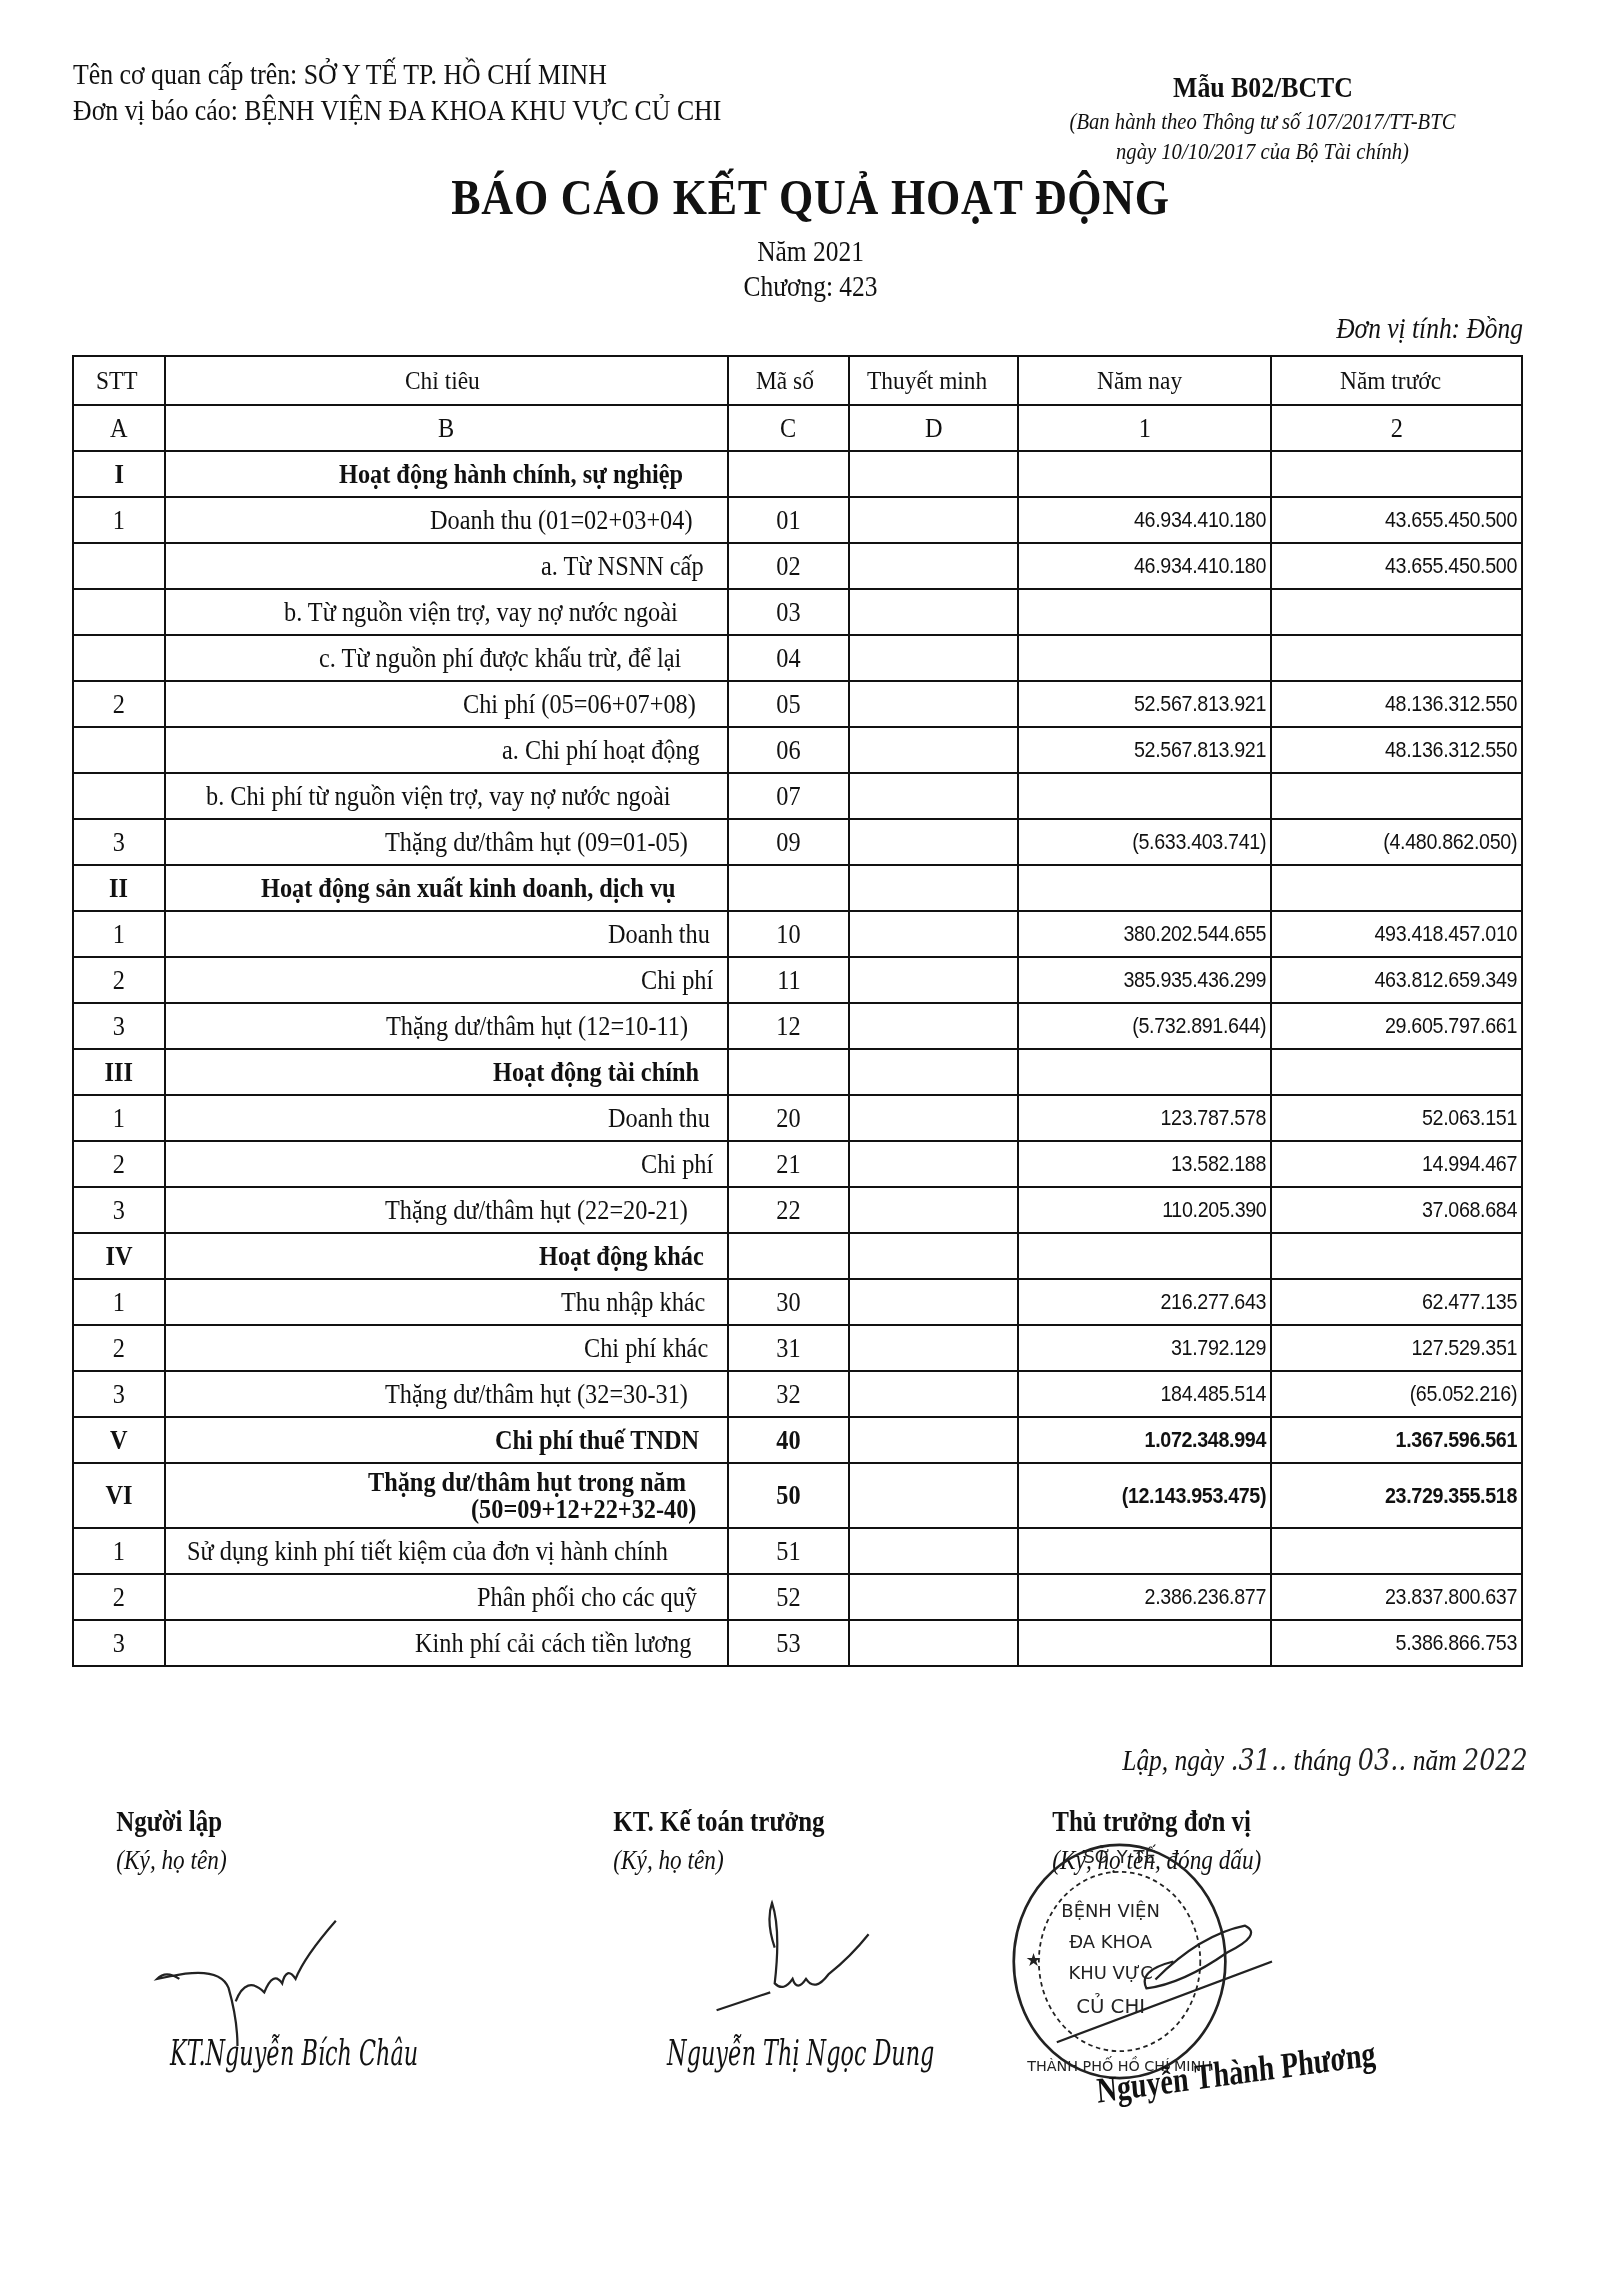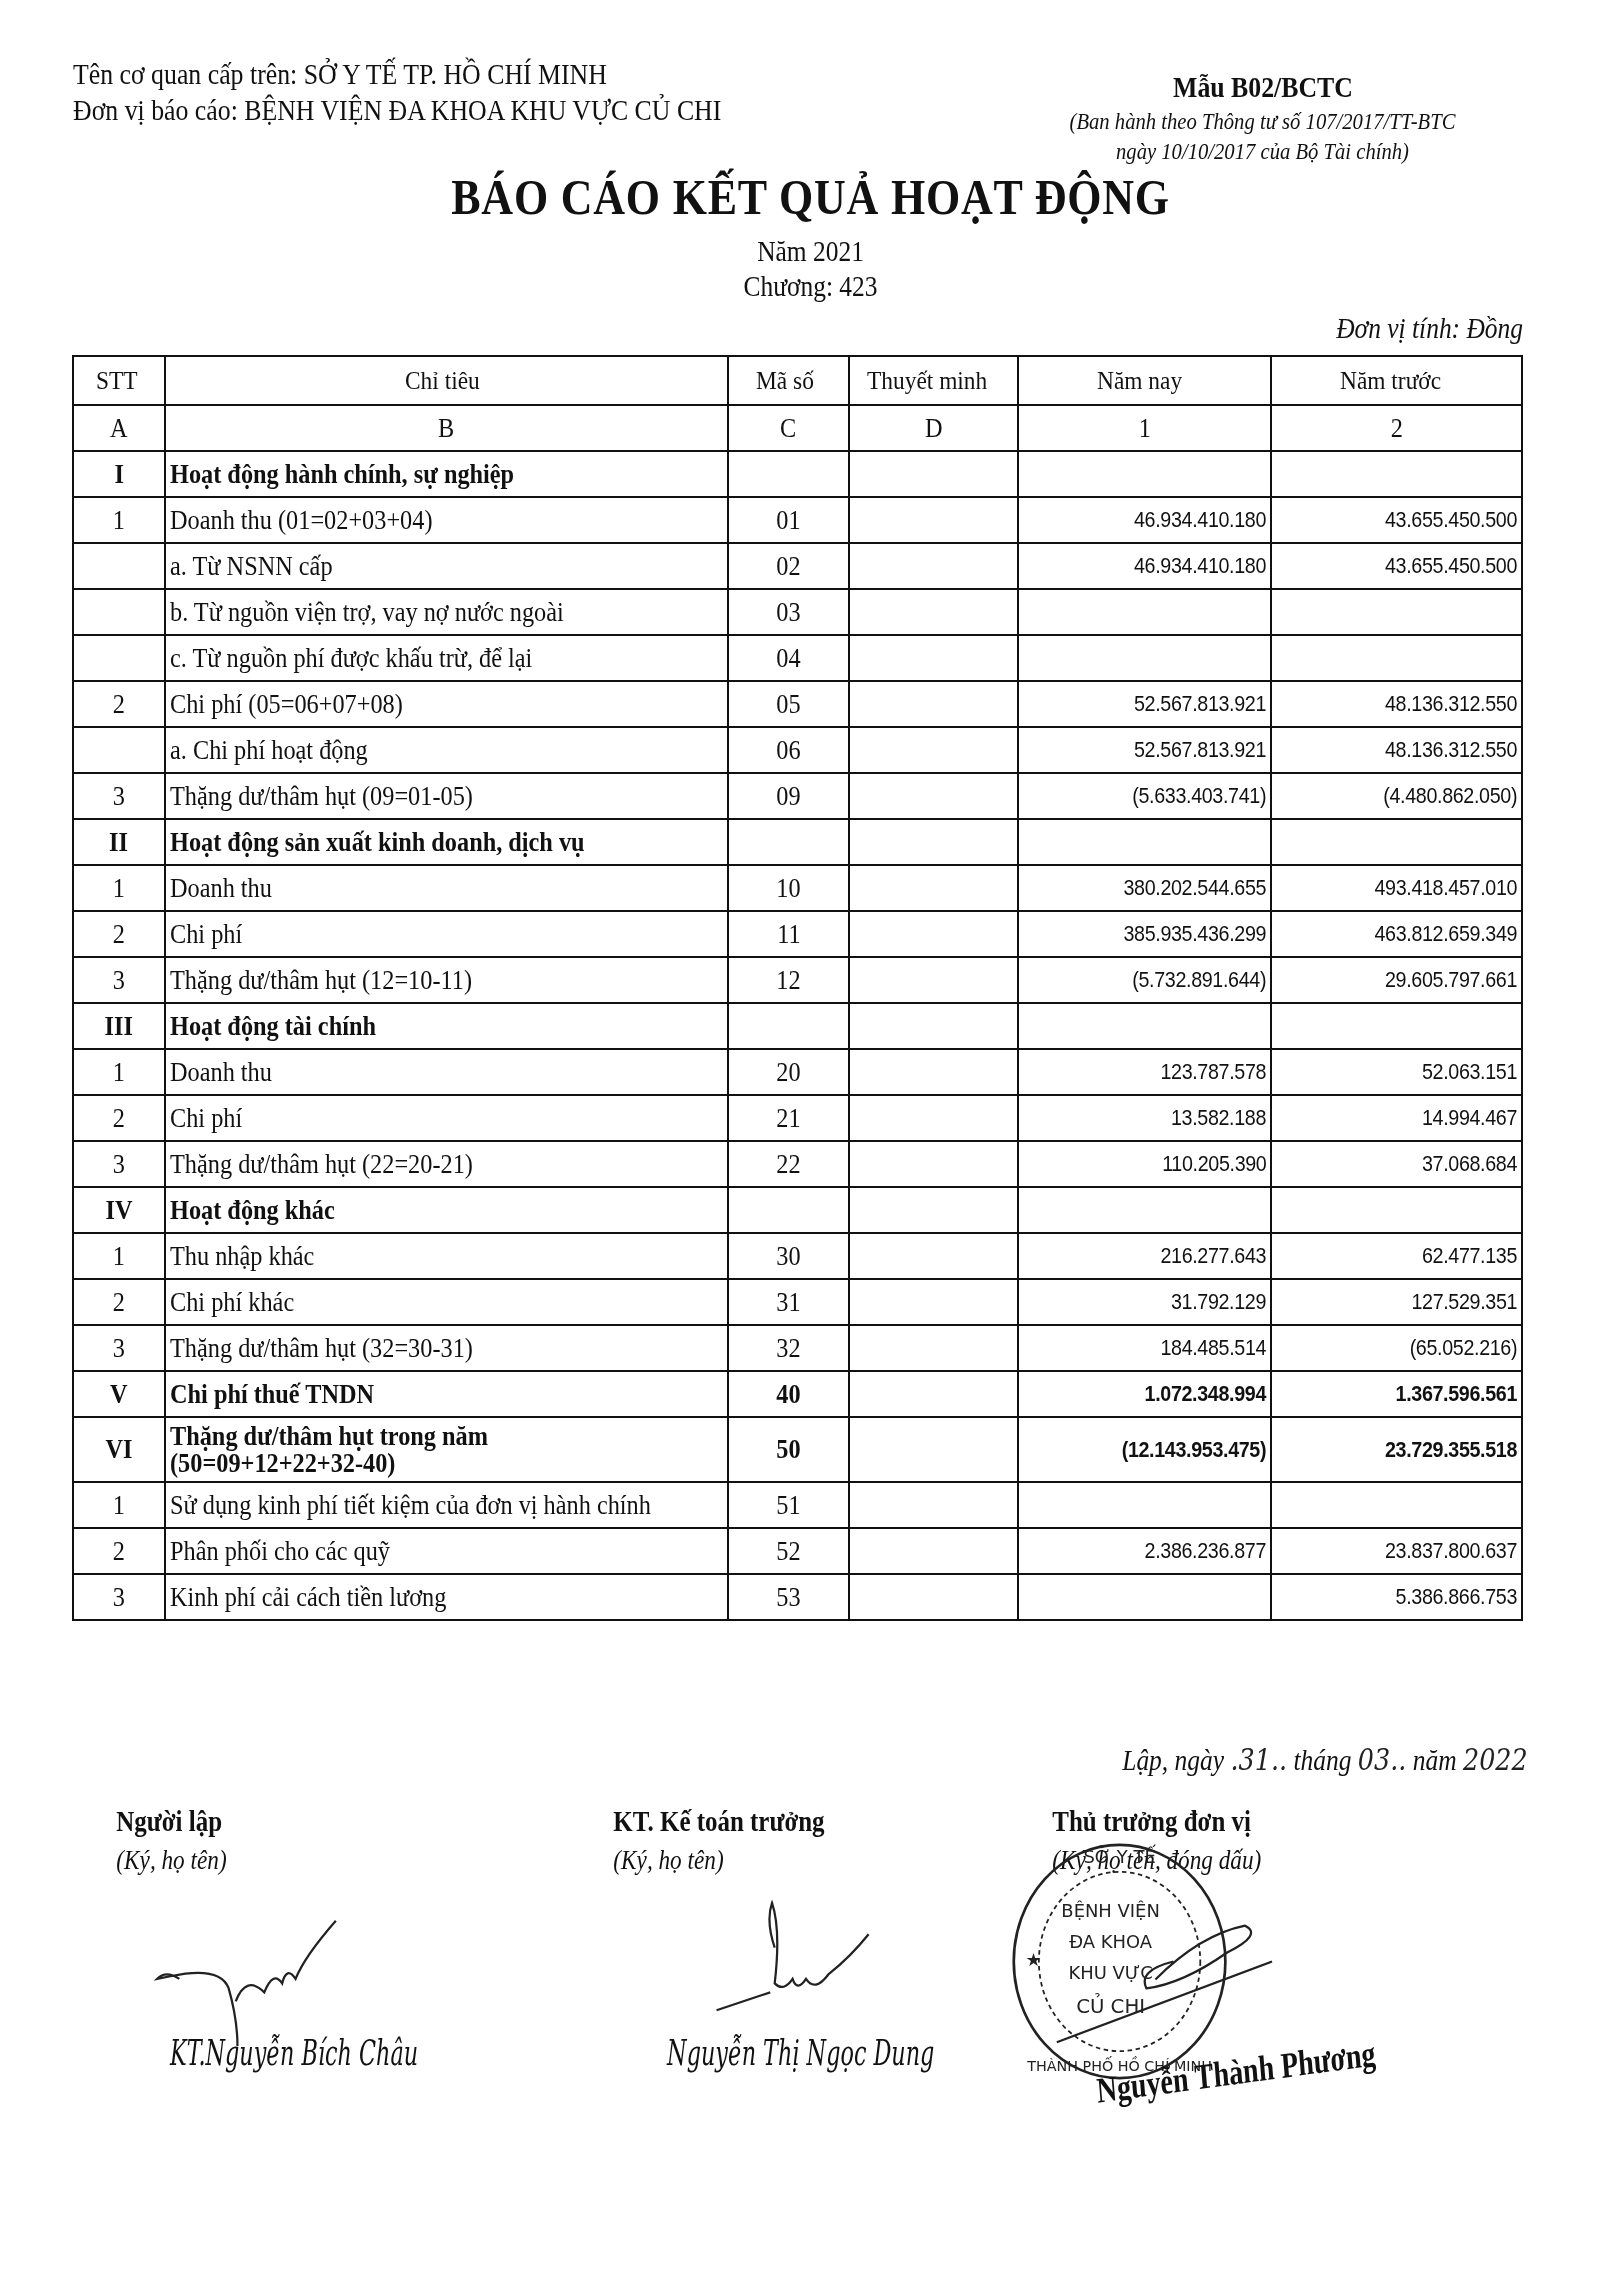--- a/index.html
+++ b/index.html
@@ -19,21 +19,21 @@
     position: absolute; left: 72px; top: 355px; width: 1449px;
     border-collapse: collapse; table-layout: fixed;
     font-size: 27px;
   }
   table.report td, table.report th {
     border: 2.2px solid #111; padding: 0 5.4px; height: 44px; overflow: hidden; white-space: nowrap;
   }
   table.report th { font-weight: normal; height: 47px; font-size: 26px; }
   table.report td.c { text-align: center; }
   table.report td.r { text-align: right; font-family: "Liberation Sans", "DejaVu Sans", sans-serif; font-size: 22.4px; letter-spacing: -0.4px; padding-right: 3.6px; }
-  table.report td.l { text-align: left; padding-left: 3.6px; }
+  table.report td.l { text-align: right; padding-left: 3.6px; }
   table.report tr.section td.l, table.report tr.section td.c.stt { font-weight: bold; }
   table.report tr.bold td { font-weight: bold; }
   table.report tr.double td { height: 63px; line-height: 27px; white-space: normal; margin-left: 8px; }
   .cell-text { display: inline-block; transform: scaleX(0.9); transform-origin: left center; }
   td.c .cell-text { transform-origin: center center; }
   td.r .cell-text { transform: scaleX(0.88); transform-origin: right center; }
 
   .date-line { left: 1057px; top: 1743px; width: 466px; text-align: right; font-size: 29.6px; font-style: italic; transform: scaleX(0.86); transform-origin: right top; white-space: nowrap;}
   .hw { font-family: "DejaVu Serif", serif; font-style: italic; color: #222; }
   .sig-col { text-align: left; width: 448px; }
@@ -145,20 +145,28 @@
       </tr>
       <tr>
         <td class="c stt"><span class="cell-text"></span></td>
         <td class="l"><span class="cell-text">a. Chi phí hoạt động</span></td>
         <td class="c"><span class="cell-text">06</span></td>
         <td class="c"><span class="cell-text"></span></td>
         <td class="r"><span class="cell-text">52.567.813.921</span></td>
         <td class="r"><span class="cell-text">48.136.312.550</span></td>
       </tr>
       <tr>
+        <td class="c stt"><span class="cell-text"></span></td>
+        <td class="l"><span class="cell-text">b. Chi phí từ nguồn viện trợ, vay nợ nước ngoài</span></td>
+        <td class="c"><span class="cell-text">07</span></td>
+        <td class="c"><span class="cell-text"></span></td>
+        <td class="r"><span class="cell-text"></span></td>
+        <td class="r"><span class="cell-text"></span></td>
+      </tr>
+      <tr>
         <td class="c stt"><span class="cell-text">3</span></td>
         <td class="l"><span class="cell-text">Thặng dư/thâm hụt (09=01-05)</span></td>
         <td class="c"><span class="cell-text">09</span></td>
         <td class="c"><span class="cell-text"></span></td>
         <td class="r"><span class="cell-text">(5.633.403.741)</span></td>
         <td class="r"><span class="cell-text">(4.480.862.050)</span></td>
       </tr>
       <tr class="section">
         <td class="c stt"><span class="cell-text">II</span></td>
         <td class="l"><span class="cell-text">Hoạt động sản xuất kinh doanh, dịch vụ</span></td>

